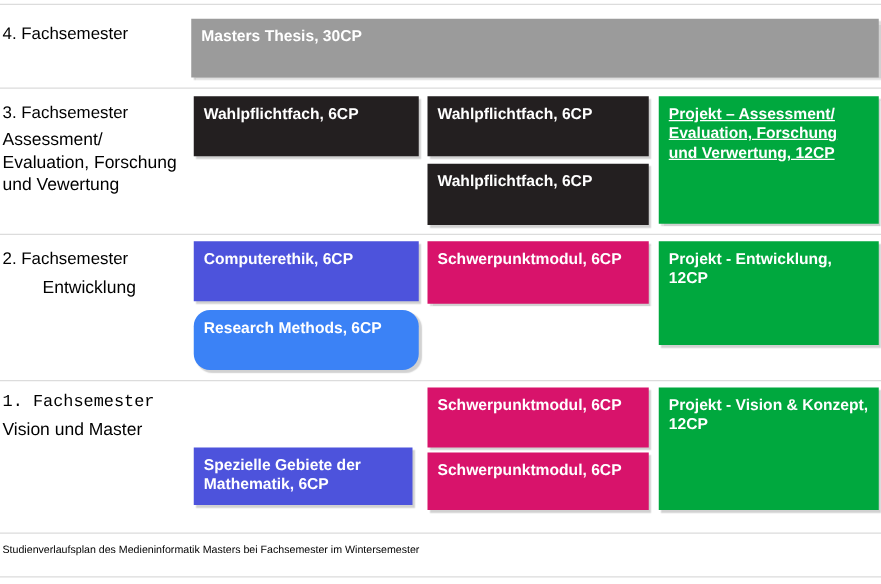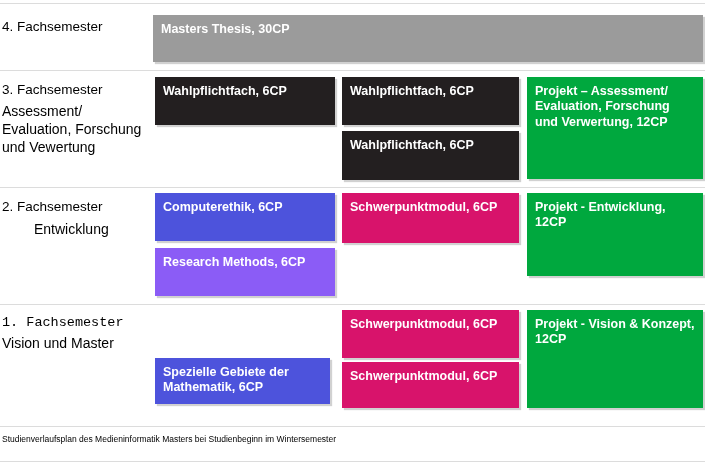--- a/index.html
+++ b/index.html
@@ -22,21 +22,21 @@
   .lbl-1{top:315px;font-family:Liberation Mono, monospace;} .sub-1{top:334px;}
   .block{
     position:absolute;box-sizing:border-box;color:#fff;font-weight:bold;
     font-size:12.5px;line-height:1.22;padding:7px 8px;
     box-shadow:2px 2px 1px rgba(0,0,0,0.18);
   }
   .b40{left:153px;top:15px;width:550px;height:47px;}
   .b31{left:155px;top:77px;width:180px;height:48px;}
   .b32{left:342px;top:77px;width:177px;height:48px;}
   .b33{left:342px;top:131px;width:177px;height:49px;}
-  .b34{left:527px;top:77px;width:176px;height:102px;}
+  .b34{left:527px;top:77px;width:176px;height:102px;text-decoration:underline;}
   .b21{left:155px;top:193px;width:180px;height:48px;}
   .b22{left:155px;top:248px;width:180px;height:48px;}
   .b23{left:342px;top:193px;width:177px;height:50px;}
   .b24{left:527px;top:193px;width:176px;height:83px;}
   .b11{left:155px;top:310px;width:175px;height:46px;margin-top:48px;}
   .b12{left:342px;top:310px;width:177px;height:48px;}
   .b13{left:342px;top:362px;width:177px;height:46px;}
   .b14{left:527px;top:310px;width:176px;height:98px;}
   .caption{position:absolute;left:2px;top:434px;font-size:8.5px;color:#000;}
 </style>
@@ -58,26 +58,26 @@
   <div class="row-label lbl-3">3. Fachsemester</div>
   <div class="row-sub sub-3">Assessment/ Evaluation, Forschung und Vewertung</div>
   <div class="block b31" style="background: rgb(35, 31, 32);">Wahlpflichtfach, 6CP</div>
   <div class="block b32" style="background: rgb(35, 31, 32);">Wahlpflichtfach, 6CP</div>
   <div class="block b33" style="background: rgb(35, 31, 32);">Wahlpflichtfach, 6CP</div>
   <div class="block b34" style="background: rgb(0, 168, 62);">Projekt – Assessment/ Evaluation, Forschung und Verwertung, 12CP</div>
 
   <div class="row-label lbl-2">2. Fachsemester</div>
   <div class="row-sub sub-2">Entwicklung</div>
   <div class="block b21" style="background: rgb(77, 83, 220);">Computerethik, 6CP</div>
-  <div class="block b22" style="background: #8b5cf6;">Research Methods, 6CP</div>
+  <div class="block b22" style="background: #3b82f6; border-radius: 13px;">Research Methods, 6CP</div>
   <div class="block b23" style="background: rgb(216, 19, 107);">Schwerpunktmodul, 6CP</div>
   <div class="block b24" style="background: rgb(0, 168, 62);">Projekt - Entwicklung, 12CP</div>
 
   <div class="row-label lbl-1">1. Fachsemester</div>
   <div class="row-sub sub-1">Vision und Master</div>
   <div class="block b11" style="background: rgb(77, 83, 220);">Spezielle Gebiete der Mathematik, 6CP</div>
   <div class="block b12" style="background: rgb(216, 19, 107);">Schwerpunktmodul, 6CP</div>
   <div class="block b13" style="background: rgb(216, 19, 107);">Schwerpunktmodul, 6CP</div>
   <div class="block b14" style="background: rgb(0, 168, 62);">Projekt - Vision &amp; Konzept, 12CP</div>
 
-  <div class="caption">Studienverlaufsplan des Medieninformatik Masters bei Studienbeginn im Wintersemester</div>
+  <div class="caption">Studienverlaufsplan des Medieninformatik Masters bei Fachsemester im Wintersemester</div>
 
 </div>
 
 </body></html>

